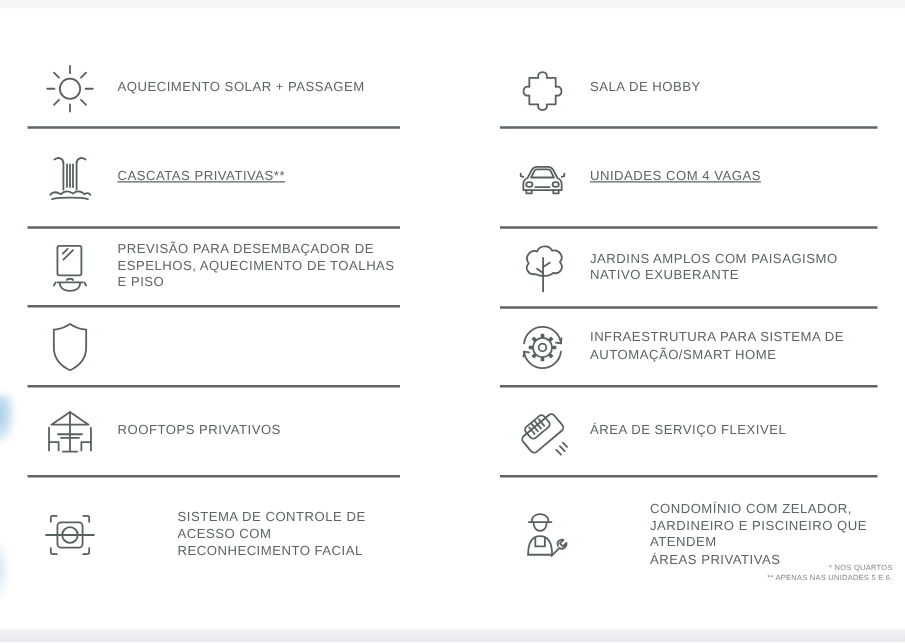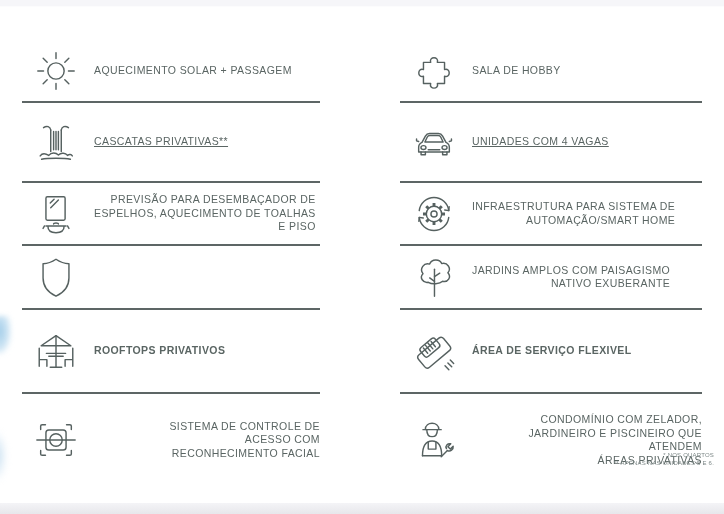--- a/index.html
+++ b/index.html
@@ -17,24 +17,24 @@
     background:radial-gradient(ellipse at 20% 40%, #9fcbe8 0%, #cfe5f4 55%, rgba(255,255,255,0) 78%);
     filter:blur(2.5px); }
   .blue-patch-2 { position:absolute; left:-6px; top:430px; width:13px; height:52px;
     background:radial-gradient(ellipse at 15% 50%, #c2dcef 0%, rgba(255,255,255,0) 72%);
     filter:blur(3px); }
 
   .col { position:absolute; top:40px; display:flex; flex-direction:column; }
   .col-left  { left:22px;  width:298px; }
   .col-right { left:400px; width:302px; }
 
-  .row { display:flex; align-items:center; box-sizing:border-box; padding-left:8px;text-align:right; }
+  .row { display:flex; align-items:center; box-sizing:border-box; padding-left:8px; }
   .row.has-divider { border-bottom:2px solid #5d6665; }
   .r1 { height:63px; } .r2 { height:80px;text-decoration:underline; } .r3 { height:63px; }
-  .r4 { height:64px; } .r5 { height:84px;font-weight:bold; } .r6 { height:92px;gap:48px; }
+  .r4 { height:64px; } .r5 { height:72px; } .r6 { height:92px;gap:48px; }
 
   .iconbox { width:52px; flex:none; display:flex; justify-content:center; align-items:center; color:#566160; }
   .iconbox svg { display:block; }
   svg .ln { fill:none; stroke:currentColor; stroke-width:1.5; stroke-linecap:round; stroke-linejoin:round; }
   svg .thk { fill:none; stroke:currentColor; stroke-width:3; stroke-linecap:butt; }
 
   .label {
     margin-left:12px;
     font-size:10.5px; line-height:13.5px; letter-spacing:0.4px;
     color:#5a6563; white-space:pre-line;
@@ -148,46 +148,46 @@
           <ellipse class="ln" cx="13" cy="29.8" rx="2.6" ry="2"></ellipse>
           <ellipse class="ln" cx="35" cy="29.8" rx="2.6" ry="2"></ellipse>
           <path class="ln" d="M18 32h12"></path>
           <path class="ln" d="M10.5 34.5v2.8H15v-2.8M33 34.5v2.8h4.5v-2.8"></path>
           <path class="ln" d="M8 23.5l-2.2-0.7v-2M40 23.5l2.2-0.7v-2"></path>
         </svg>
       </span>
       <span class="label">UNIDADES COM 4 VAGAS</span>
     </div>
 
+    <div class="row r4 has-divider">
+      <span class="iconbox">
+        <svg width="46" height="46" viewBox="0 0 48 48">
+          <path class="ln" d="M18 29.5c-5.5 1-9.5-5-5.5-9-4-5 1-12 7-10 2-5.5 10.5-5.5 12.5-0.5 6-1.5 10.5 5 6.5 9.5 4 4.5 0 10.5-5.5 9-3 3-11 3.5-15 1Z"></path>
+          <path class="ln" d="M24.5 16v28"></path>
+          <path class="ln" d="M24.5 23.5l5.5-3.5M24.5 28.5l-5-3.5"></path>
+        </svg>
+      </span>
+      <span class="label">JARDINS AMPLOS COM PAISAGISMO
+NATIVO EXUBERANTE</span>
+    </div>
+
     <div class="row r3 has-divider">
       <span class="iconbox">
         <svg width="46" height="46" viewBox="0 0 48 48">
           <circle class="ln" cx="24" cy="24" r="8"></circle>
           <circle class="ln" cx="24" cy="24" r="3.2"></circle>
           <path class="thk" d="M32 24h3.5M16 24h-3.5M24 32v3.5M24 16v-3.5M29.66 29.66l2.47 2.47M18.34 18.34l-2.47-2.47M29.66 18.34l2.47-2.47M18.34 29.66l-2.47 2.47"></path>
           <path class="ln" d="M8.6 20.5A15.5 15.5 0 0 1 39.4 20.5"></path>
           <path class="ln" d="M39.4 20.5l-4.2-0.6M39.4 20.5l0.4-4.2"></path>
           <path class="ln" d="M39.4 27.5A15.5 15.5 0 0 1 8.6 27.5"></path>
           <path class="ln" d="M8.6 27.5l4.2 0.6M8.6 27.5l-0.4 4.2"></path>
         </svg>
       </span>
       <span class="label">INFRAESTRUTURA PARA SISTEMA DE
 AUTOMAÇÃO/SMART HOME</span>
-    </div>
-
-    <div class="row r4 has-divider">
-      <span class="iconbox">
-        <svg width="46" height="46" viewBox="0 0 48 48">
-          <path class="ln" d="M18 29.5c-5.5 1-9.5-5-5.5-9-4-5 1-12 7-10 2-5.5 10.5-5.5 12.5-0.5 6-1.5 10.5 5 6.5 9.5 4 4.5 0 10.5-5.5 9-3 3-11 3.5-15 1Z"></path>
-          <path class="ln" d="M24.5 16v28"></path>
-          <path class="ln" d="M24.5 23.5l5.5-3.5M24.5 28.5l-5-3.5"></path>
-        </svg>
-      </span>
-      <span class="label">JARDINS AMPLOS COM PAISAGISMO
-NATIVO EXUBERANTE</span>
     </div>
 
     <div class="row r5 has-divider">
       <span class="iconbox">
         <svg width="46" height="46" viewBox="0 0 48 48">
           <g transform="rotate(-40 24 24)">
             <rect class="ln" x="6" y="17" width="34" height="17" rx="3.5"></rect>
             <rect class="ln" x="13" y="12.5" width="20" height="12" rx="3"></rect>
             <path class="ln" d="M17.5 14.5v7M21 13.5v8M24.5 13.5v8M28 14.5v7"></path>
           </g>

